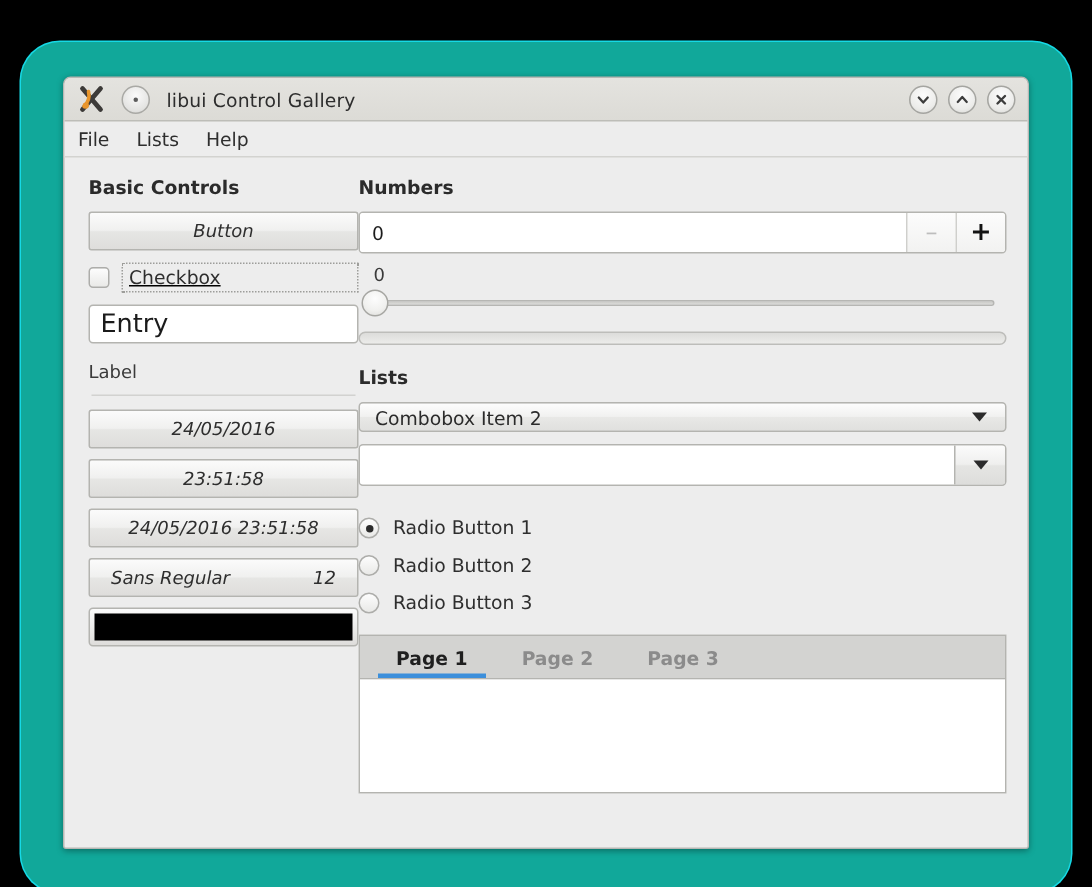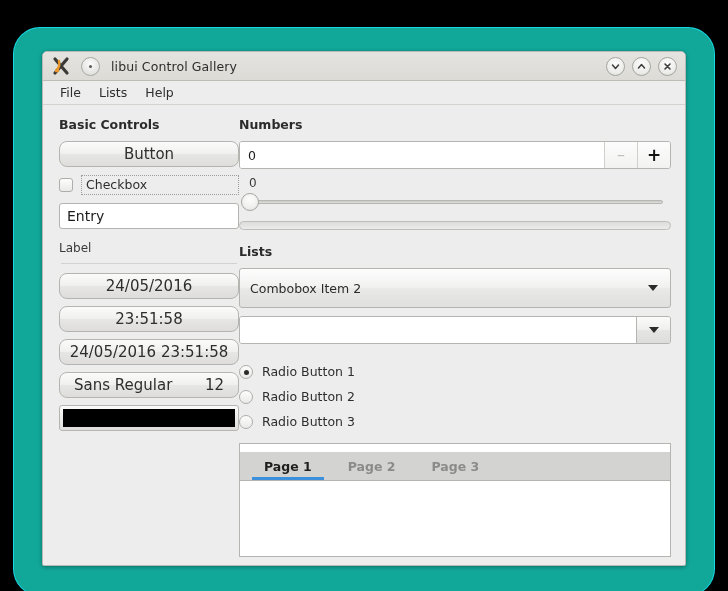--- a/index.html
+++ b/index.html
@@ -80,21 +80,21 @@
     cursor: default;
   }
   .tb-btn svg { display: block; }
 
   
   #menubar {
     height: 24px;
     background: #ededed;
     border-bottom: 1px solid #d3d3d0;
     display: flex; align-items: center;
-    padding-left: 8px;
+    padding-left: 0;
   }
   .menu-item {
     font-size: 12.5px; color: #2e2e2e;
     padding: 2px 9px; cursor: default;
   }
 
   
   #content {
     position: relative;
     padding: 12px 14px 0 16px;
@@ -104,40 +104,41 @@
     font-size: 12.5px; font-weight: bold; color: #2b2b2b;
     margin: 0 0 9px 0;
   }
 
   
   .btn {
     display: flex; align-items: center; justify-content: center;
     height: 26px;
     background: linear-gradient(to bottom, #fbfbfb 0%, #f0f0ef 48%, #e6e6e4 52%, #dedddb 100%);
     border: 1px solid #b4b4b0;
-    border-radius: 8px;
-    font-size: 15px; color: #2e2e2e;
+    border-radius: 2px;
+    font-size: 12px; color: #2e2e2e;
     cursor: default;
+    font-style: italic;
   }
   .entry {
     height: 26px;
     background: #ffffff;
     border: 1px solid #b4b4b0;
     border-radius: 3px;
     display: flex; align-items: center;
     padding: 0 7px;
-    font-size: 14px; color: #1b1b1b;
+    font-size: 17px; color: #1b1b1b;
   }
   .label-txt { font-size: 12px; color: #3a3a3a; margin-top: 12px; }
 
   
   #left-col { width: 180px; flex: 0 0 auto; }
   .stack > * { margin-bottom: 7px; }
 
-  .check-row { display: flex; align-items: center; height: 22px; margin-bottom: 7px; }
+  .check-row { display: flex; align-items: center; height: 22px; margin-bottom: 7px; text-decoration: underline; }
   .check-box {
     width: 14px; height: 14px; border-radius: 3px;
     background: linear-gradient(to bottom, #fdfdfd, #e9e9e7);
     border: 1px solid #adadaa;
     flex: 0 0 auto;
   }
   .check-label {
     margin-left: 8px; font-size: 12.5px; color: #2e2e2e;
     border: 1px dotted #9d9d9a;
     padding: 1px 5px 2px 4px;
@@ -190,21 +191,21 @@
     border: 1px solid #a6a6a2;
   }
   .progress {
     height: 9px; margin-top: 9px;
     background: linear-gradient(to bottom, #dcdcda, #ececea);
     border: 1px solid #bdbdba; border-radius: 5px;
   }
 
   
   .combo {
-    display: flex; align-items: center; height: 40px;
+    display: flex; align-items: center; height: 20px;
     background: linear-gradient(to bottom, #fdfdfd 0%, #f1f1f0 48%, #e8e8e6 52%, #e0e0de 100%);
     border: 1px solid #b4b4b0; border-radius: 3px;
     padding: 0 0 0 10px;
     font-size: 12.5px; color: #2b2b2b;
     margin-bottom: 8px; cursor: default;
   }
   .combo-text { flex: 1 1 auto; }
   .combo-arrow { width: 34px; display: flex; align-items: center; justify-content: center; }
   .tri-down {
     width: 0; height: 0;
@@ -240,21 +241,20 @@
   #tabs-box {
     margin-top: 14px;
     border: 1px solid #b4b4b0;
     background: #fff;
   }
   #tabstrip {
     display: flex; height: 29px;
     background: #d3d3d1;
     border-bottom: 1px solid #b4b4b0;
     padding-left: 6px;
-    margin-top: 8px;
   }
   .tab {
     position: relative;
     display: flex; align-items: center; justify-content: center;
     padding: 0 18px;
     font-size: 12.5px; color: #8b8b8b; font-weight: bold;
     cursor: default;
   }
   .tab.active { color: #1f1f1f; }
   .tab.active::after {

